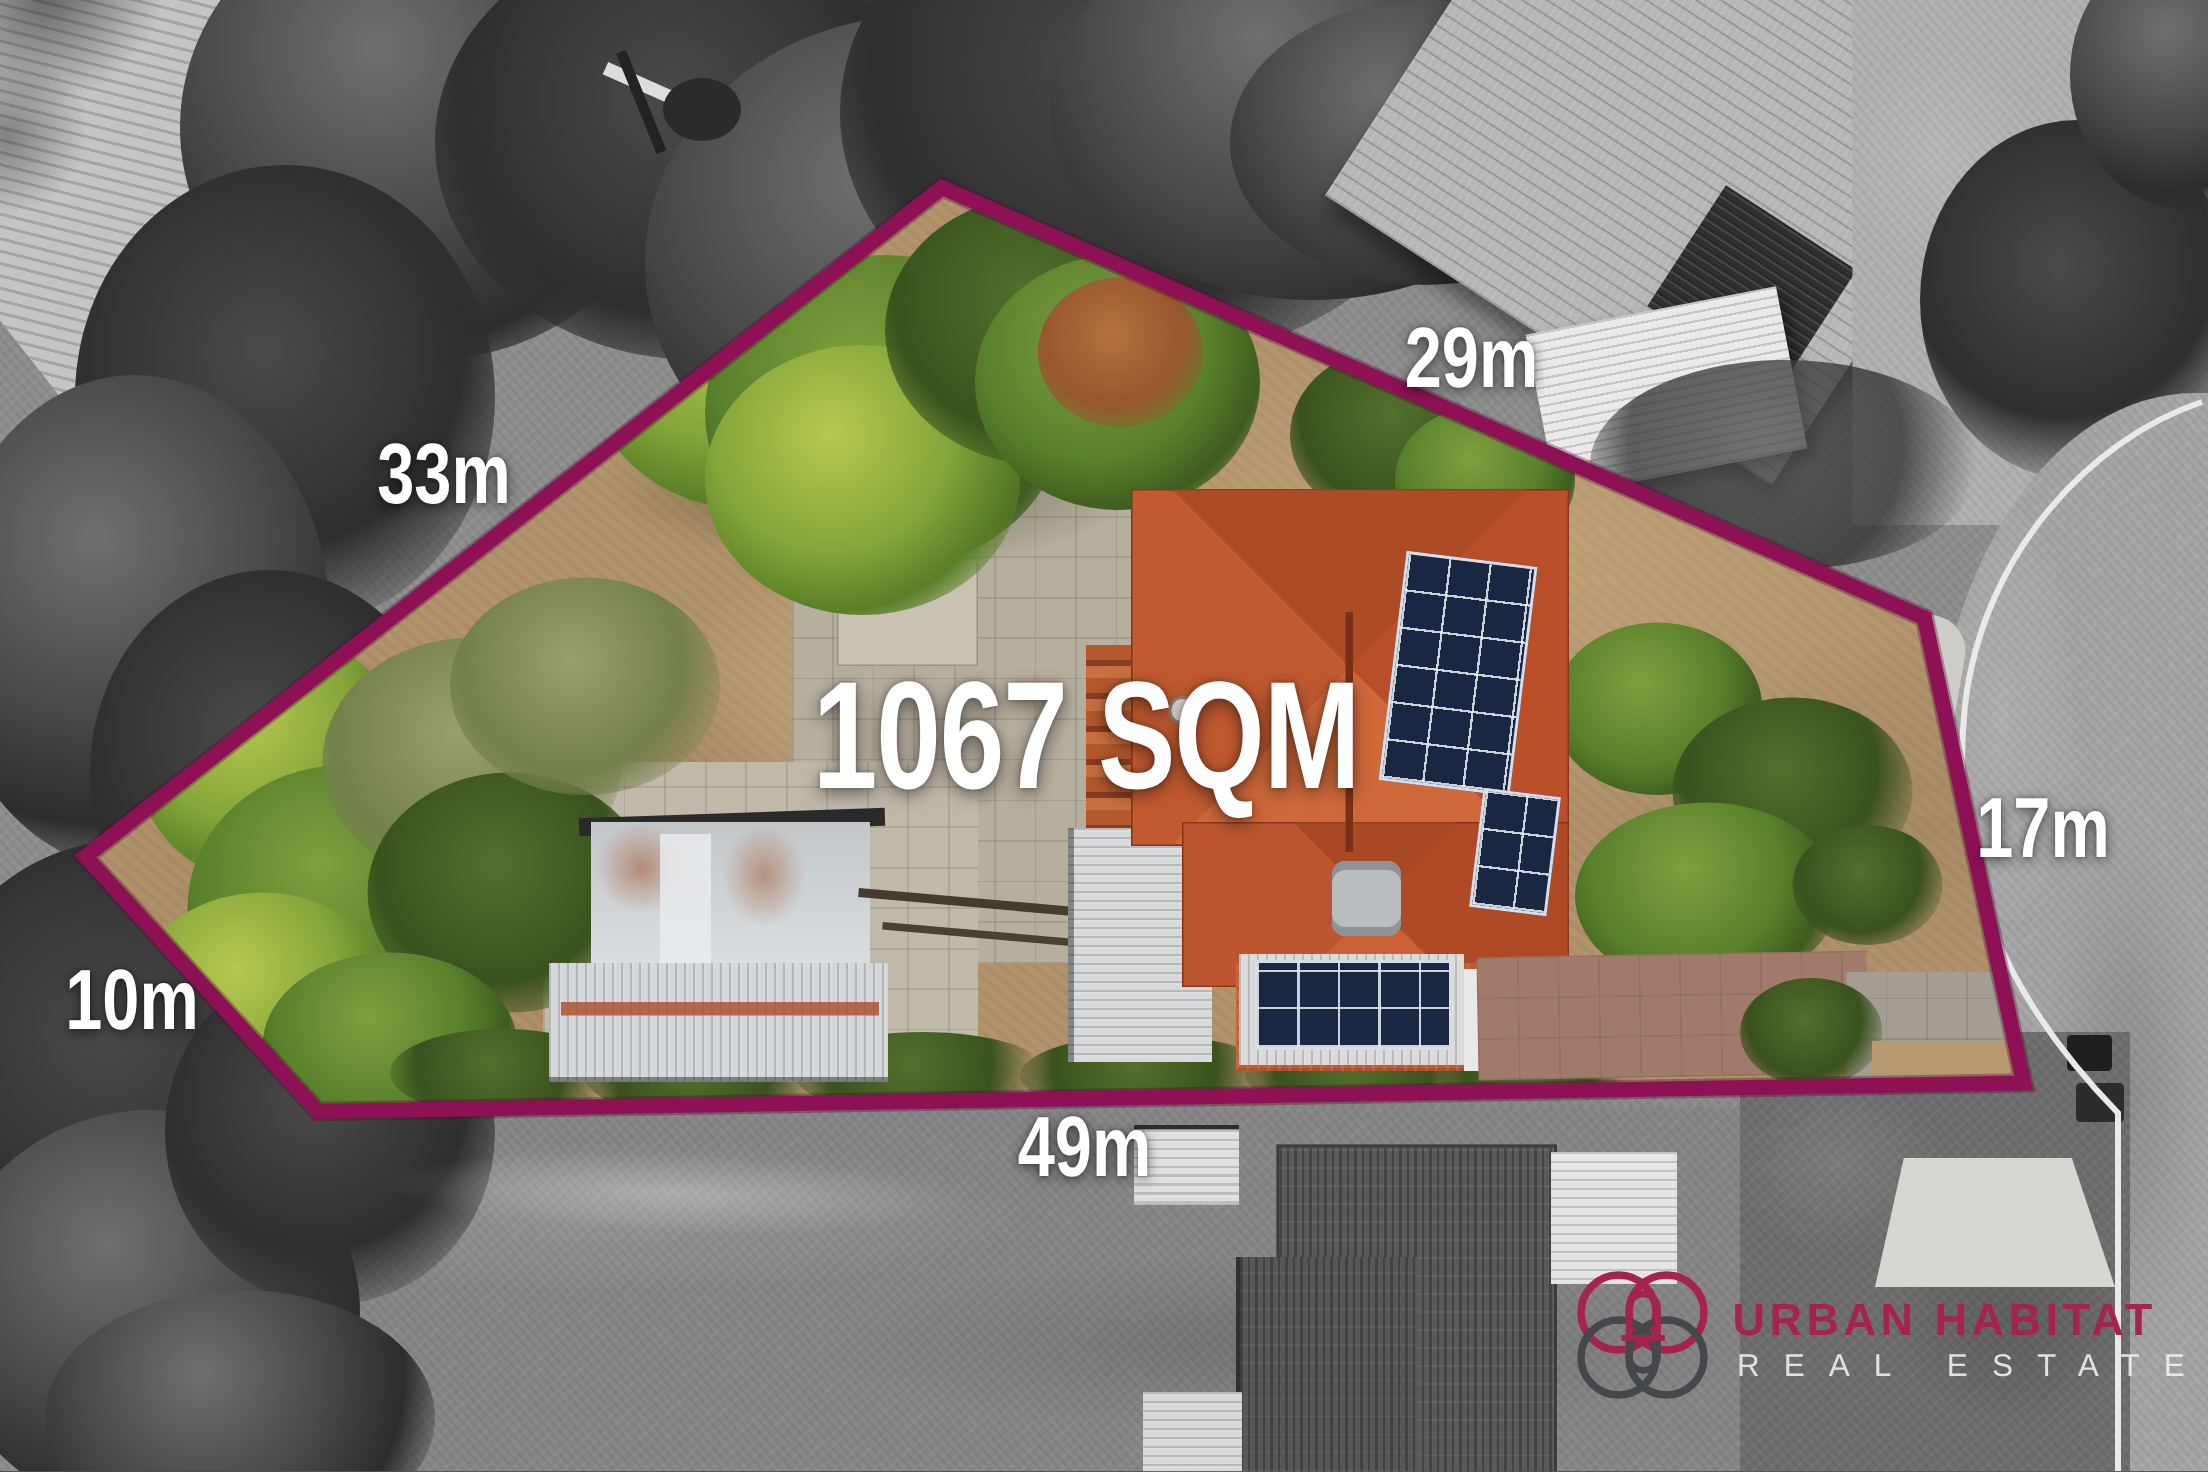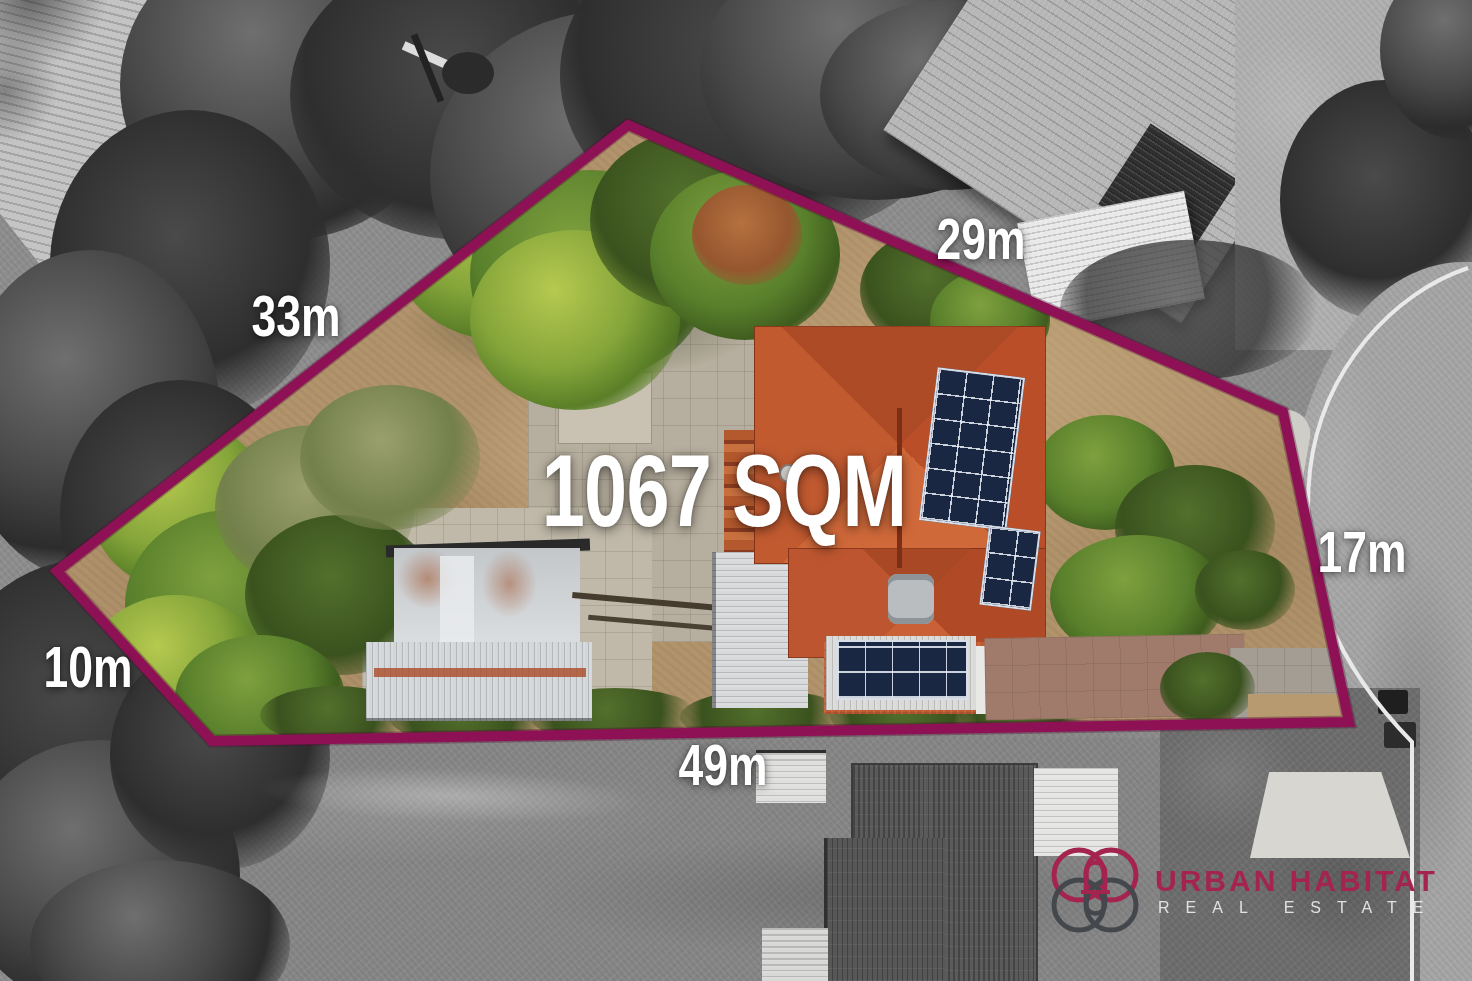--- a/index.html
+++ b/index.html
@@ -38,21 +38,21 @@
   .bw-tree-d{background:radial-gradient(circle at 45% 40%,#4a4a4a,#2e2e2e 55%,rgba(25,25,25,0) 85%);}
   
   .dim{position:absolute;color:#fff;font-weight:700;font-size:57px;white-space:nowrap;
     transform:translate(-50%,-50%) scaleX(.78);
     text-shadow:0 2px 10px rgba(0,0,0,.55),0 0 3px rgba(0,0,0,.35);}
   .area{position:absolute;color:#fff;font-weight:700;font-size:102px;white-space:nowrap;
     transform:translate(-50%,-50%) scaleX(.76);letter-spacing:-1px;
     text-shadow:0 3px 14px rgba(0,0,0,.5),0 0 4px rgba(0,0,0,.3);}
   .brand{position:absolute;left:1155px;top:864px;font-size:30px;font-weight:700;letter-spacing:3px;
     color:var(--brand-color,#a5234f);white-space:nowrap;}
-  .tagline{position:absolute;left:1158px;top:899px;font-size:16px;font-weight:500;letter-spacing:16px;
+  .tagline{position:absolute;left:1158px;top:899px;font-size:21px;font-weight:500;letter-spacing:16px;
     color:var(--tagline-color,#f2f2f2);opacity:.88;white-space:nowrap;}
   #color-region{position:absolute;left:0;top:0;width:1472px;height:981px;
     clip-path:polygon(628px 125px,1283px 412px,1349px 722px,212px 741px,57px 571px);}
   svg.layer{position:absolute;left:0;top:0;}
 </style>
 </head>
 <body>
 
 <div class="stage">
 

